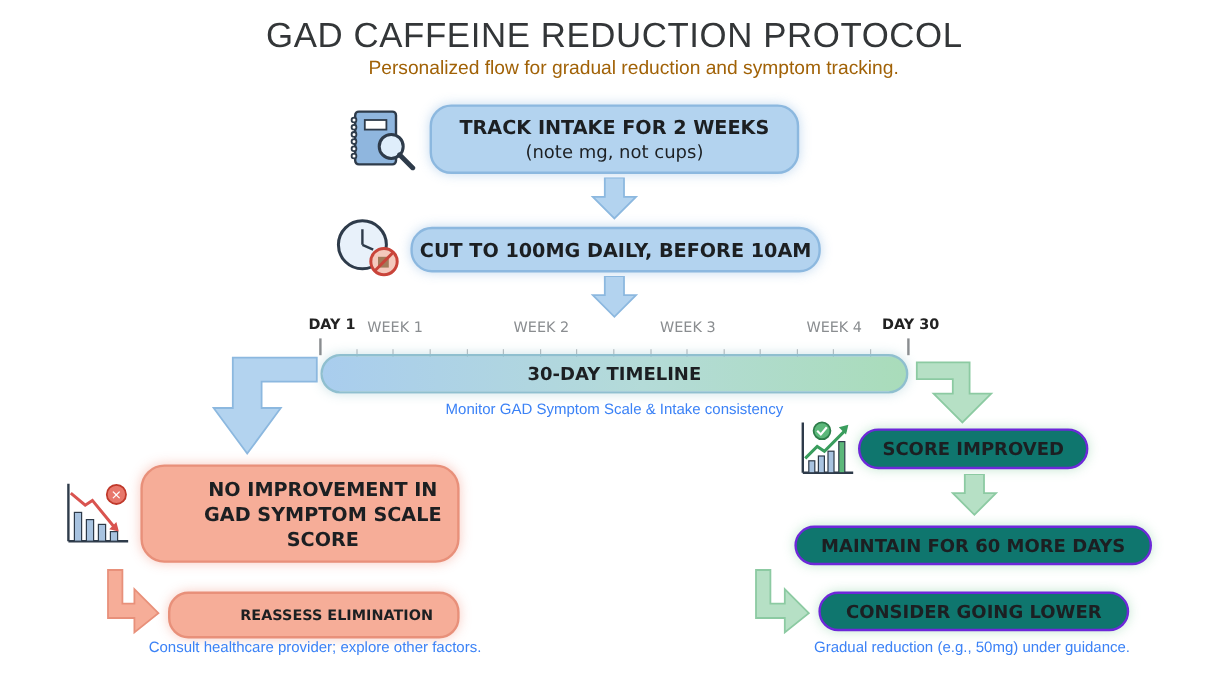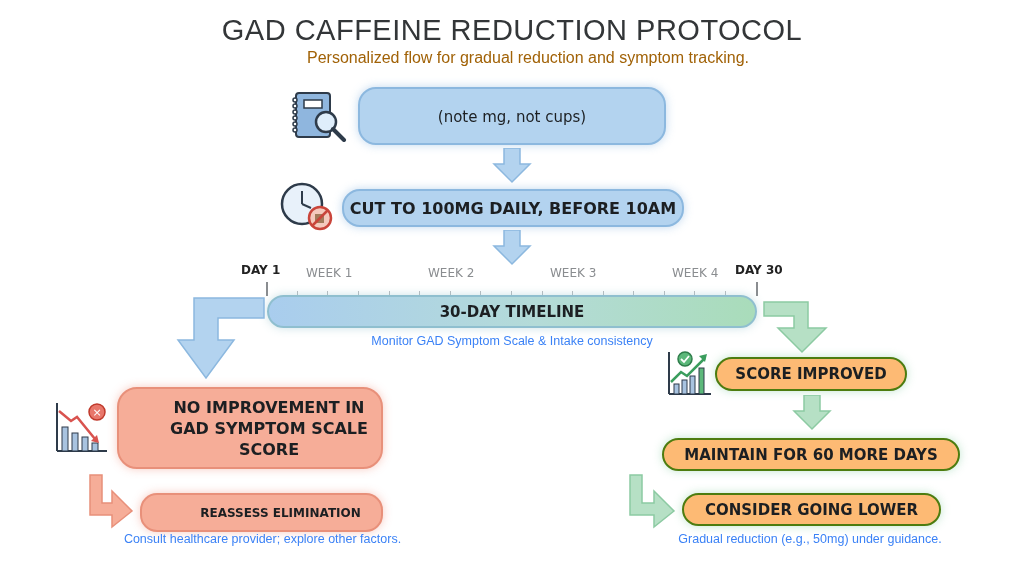--- a/index.html
+++ b/index.html
@@ -4,21 +4,21 @@
 <style>
   html, body { margin:0; padding:0; }
   body { width:1024px; height:571px; background:#ffffff; position:relative; overflow:hidden;
          font-family: "Liberation Sans", "DejaVu Sans", sans-serif; color:#1f2328; }
   .abs { position:absolute; }
   .title { left:0; width:1024px; top:14px; text-align:center; font-size:29px; letter-spacing:0.5px; color:#333638; font-family:Liberation Sans, sans-serif; font-weight:normal; }
   .subtitle { left:16px; width:1024px; top:49px; text-align:center; font-size:16px; color:#a16207; }
   .box { display:flex; flex-direction:column; align-items:center; justify-content:center; text-align:center;
          font-family:"DejaVu Sans", sans-serif; font-weight:bold; color:#1c1f22; box-sizing:border-box; }
   .blue { background:#b3d3ef; border:2px solid #8cb8df; box-shadow:0 0 10px rgba(120,170,220,0.45); }
-  .green { background:#fdba74; border:2px solid #4d7c0f; box-shadow:0 0 10px rgba(120,200,150,0.45); }
+  .green { background:#0f766e; border:2px solid #6d28d9; box-shadow:0 0 10px rgba(120,200,150,0.45); }
   .red { background:#f6ad98; border:2px solid #e8907a; box-shadow:0 0 10px rgba(240,140,120,0.45);padding-left:38px; }
   .sub { font-weight:normal; font-size:15px; margin-top:2px; }
   .note { font-size:12.5px; color:#3b82f6; text-align:center; }
   .tl-label { font-family:"DejaVu Sans", sans-serif; font-size:12px; color:#8a8d90; }
   .tl-day { font-family:"DejaVu Sans", sans-serif; font-size:12px; font-weight:bold; color:#222; }
   .tick { position:absolute; width:1px; height:8px; background:#b8bcc0; top:291px; }
   .tick.big { width:2px; height:14px; background:#8a8d90; top:282px; }
 </style>
 </head>
 <body>
@@ -35,20 +35,21 @@
       <circle cx="5" cy="28" r="2"></circle>
       <circle cx="5" cy="34" r="2"></circle>
       <circle cx="5" cy="40" r="2"></circle>
   </g>
   <rect x="14" y="10" width="18" height="8" fill="#fff" stroke="#2e3b4a" stroke-width="1.5"></rect>
   <circle cx="36" cy="32" r="10" fill="#dfeefb" stroke="#2e3b4a" stroke-width="2.5"></circle>
   <line x1="43" y1="39" x2="54" y2="50" stroke="#2e3b4a" stroke-width="4" stroke-linecap="round"></line>
 </svg>
 
 <div class="abs box blue" style="left:358px;top:87px;width:308px;height:58px;border-radius:18px;font-size:16px;">
+  <div>TRACK INTAKE FOR 2 WEEKS</div>
   <div class="sub">(note mg, not cups)</div>
 </div>
 
 <svg class="abs" style="left:492px;top:148px" width="40" height="36" viewBox="0 0 40 36">
   <path d="M12 0 H28 V16 H38 L20 34 L2 16 H12 Z" fill="#b3d3ef" stroke="#8cb8df" stroke-width="1.5"></path>
 </svg>
 
 <svg class="abs" style="left:280px;top:182px" width="58" height="52" viewBox="0 0 58 52">
   <circle cx="22" cy="22" r="20" fill="#e8f1fa" stroke="#2e3b4a" stroke-width="2.5"></circle>
   <line x1="22" y1="22" x2="22" y2="9" stroke="#2e3b4a" stroke-width="2"></line>
@@ -59,21 +60,21 @@
 </svg>
 
 <div class="abs box blue" style="left:342px;top:189px;width:342px;height:38px;border-radius:18px;font-size:16px;">
   <div>CUT TO 100MG DAILY, BEFORE 10AM</div>
 </div>
 
 <svg class="abs" style="left:492px;top:230px" width="40" height="36" viewBox="0 0 40 36">
   <path d="M12 0 H28 V16 H38 L20 34 L2 16 H12 Z" fill="#b3d3ef" stroke="#8cb8df" stroke-width="1.5"></path>
 </svg>
 
-<div class="abs tl-day" style="left:241px;top:263px;">DAY 1</div>
+<div class="abs tl-day" style="left:257px;top:263px;">DAY 1</div>
 <div class="abs tl-label" style="left:306px;top:266px;">WEEK 1</div>
 <div class="abs tl-label" style="left:428px;top:266px;">WEEK 2</div>
 <div class="abs tl-label" style="left:550px;top:266px;">WEEK 3</div>
 <div class="abs tl-label" style="left:672px;top:266px;">WEEK 4</div>
 <div class="abs tl-day" style="left:735px;top:263px;">DAY 30</div>
 
 <div>
   <div class="tick big" style="left:266px;"></div>
   <div class="tick" style="left:297px;"></div>
     <div class="tick" style="left:327px;"></div>

